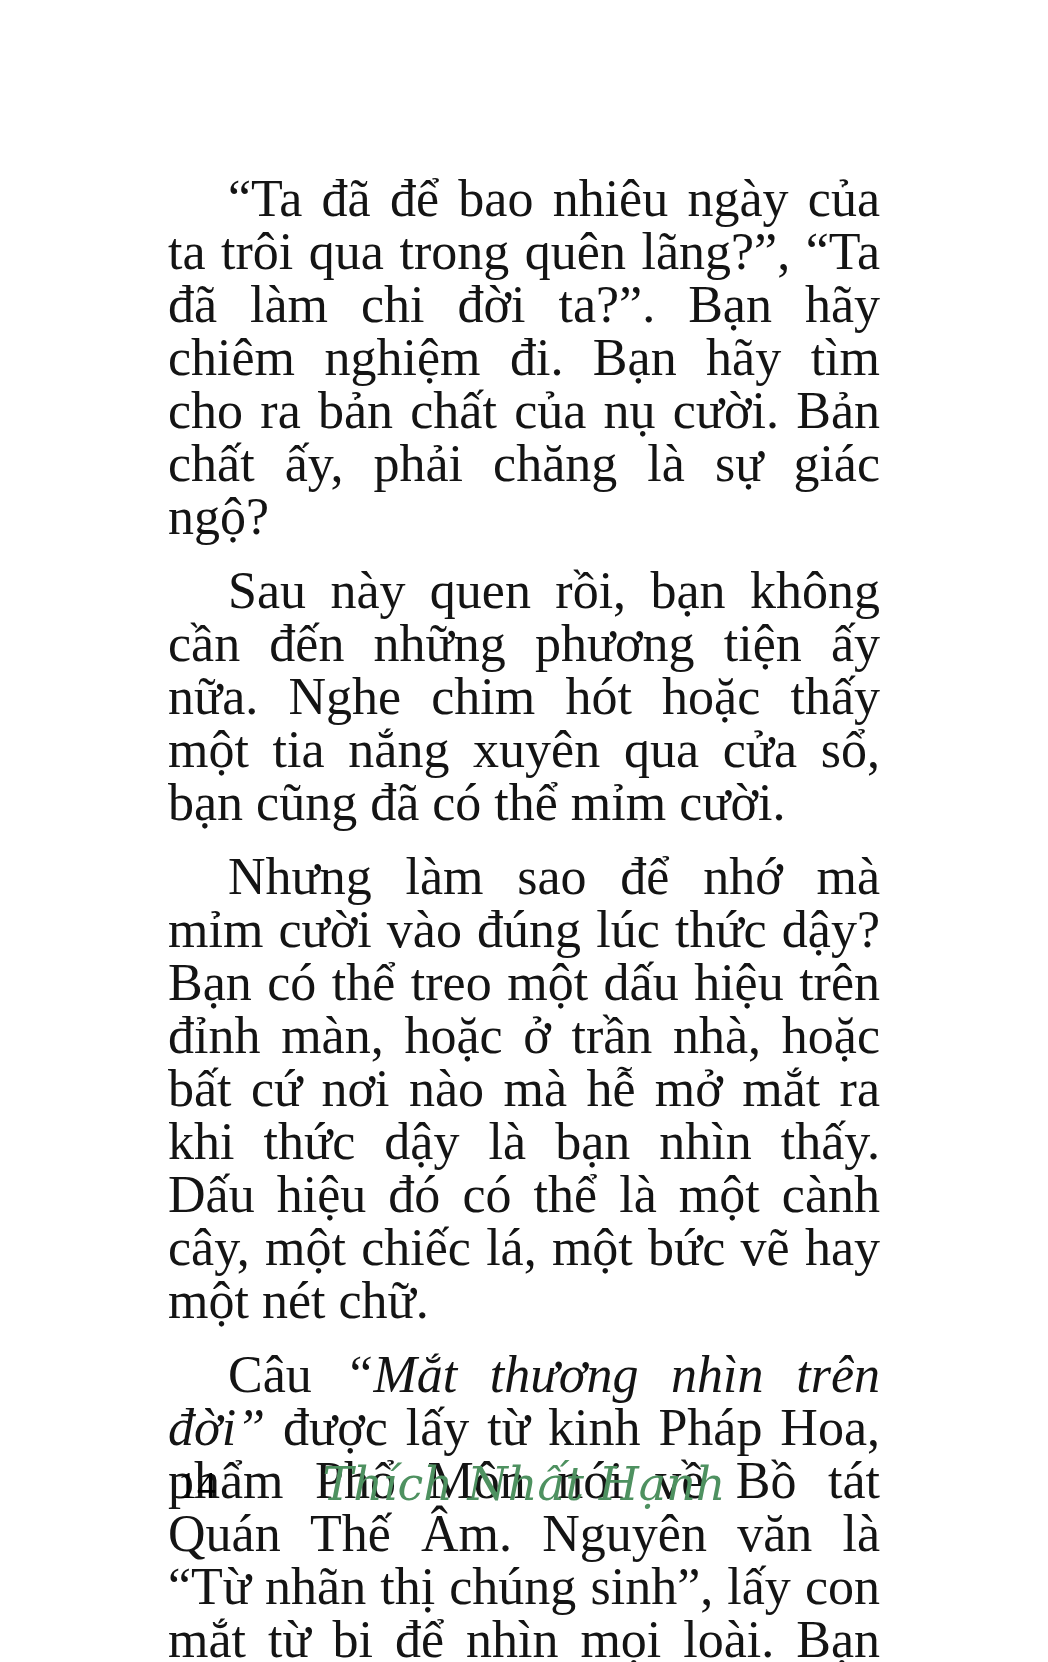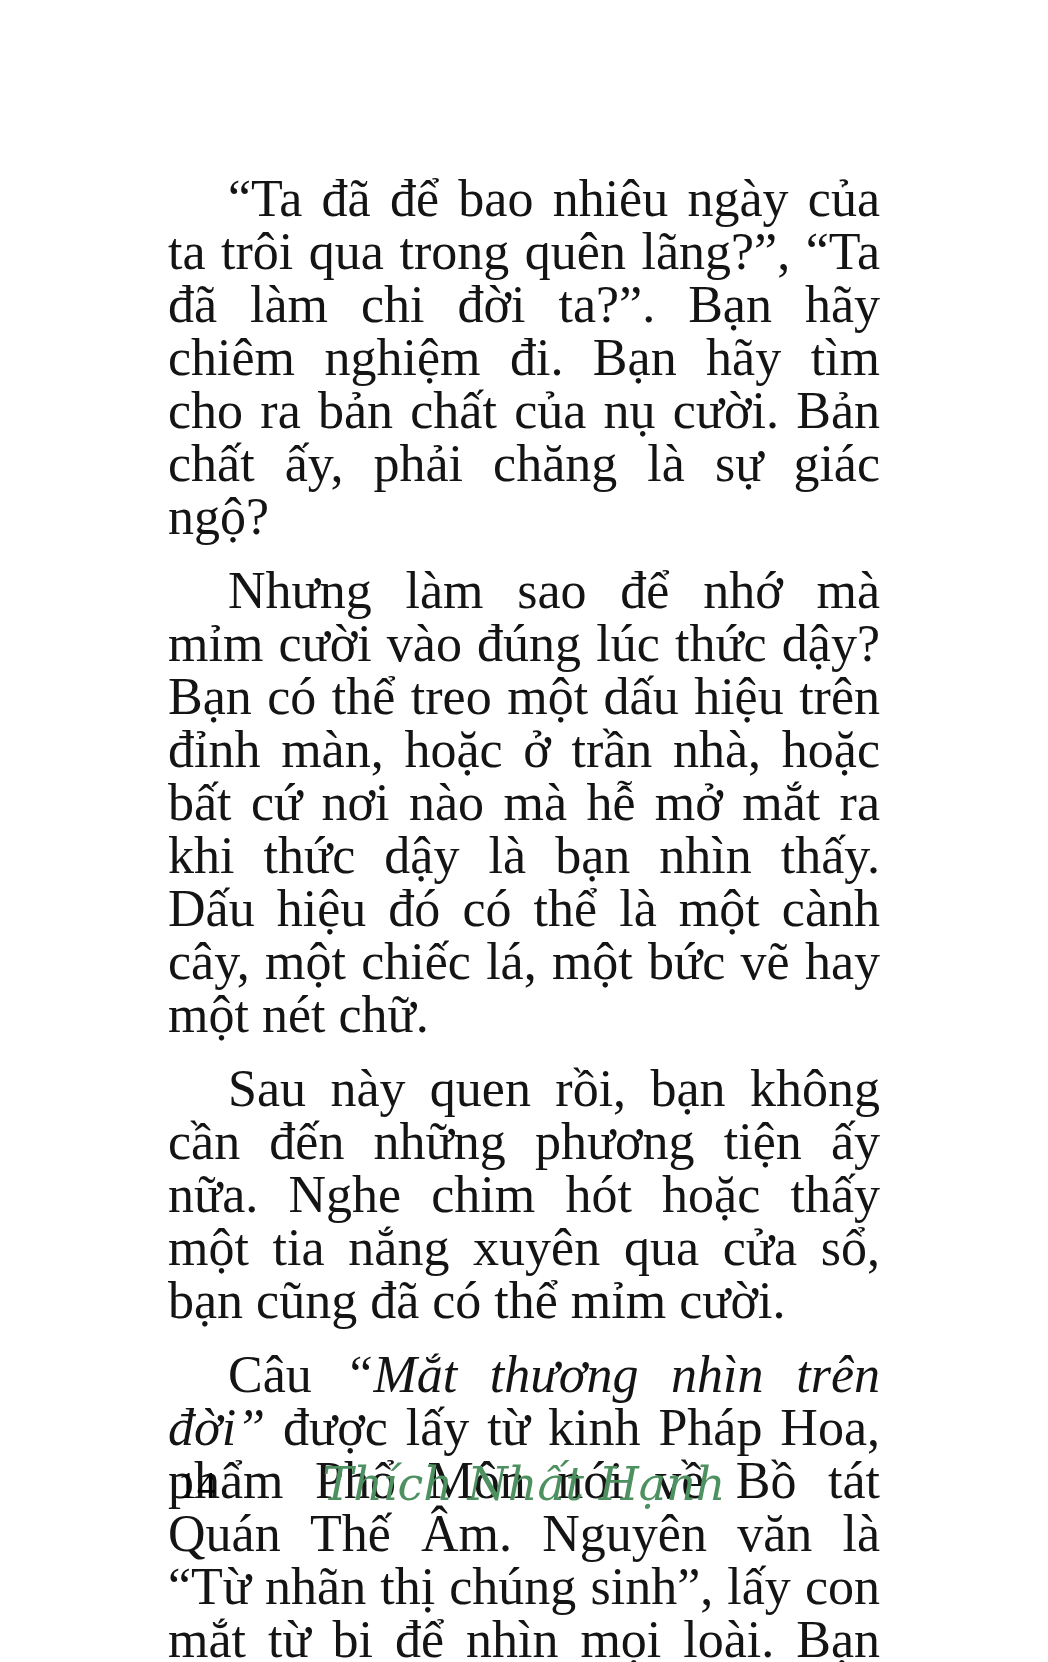--- a/index.html
+++ b/index.html
@@ -61,22 +61,22 @@
   }
 </style>
 </head>
 <body>
 
 <div class="book-page" style="background: rgb(255, 255, 255);">
 
   <div class="text-block" style="color: rgb(20, 20, 20);">
 
   <p><span>“Ta đã để bao nhiêu ngày của ta trôi qua trong quên lãng?”, “Ta đã làm chi đời ta?”. Bạn hãy chiêm nghiệm đi. Bạn hãy tìm cho ra bản chất của nụ cười. Bản chất ấy, phải chăng là sự giác ngộ?</span></p>
+      <p><span>Sau này quen rồi, bạn không cần đến những phương tiện ấy nữa. Nghe chim hót hoặc thấy một tia nắng xuyên qua cửa sổ, bạn cũng đã có thể mỉm cười.</span></p>
       <p><span>Nhưng làm sao để nhớ mà mỉm cười vào đúng lúc thức dậy? Bạn có thể treo một dấu hiệu trên đỉnh màn, hoặc ở trần nhà, hoặc bất cứ nơi nào mà hễ mở mắt ra khi thức dậy là bạn nhìn thấy. Dấu hiệu đó có thể là một cành cây, một chiếc lá, một bức vẽ hay một nét chữ.</span></p>
-      <p><span>Sau này quen rồi, bạn không cần đến những phương tiện ấy nữa. Nghe chim hót hoặc thấy một tia nắng xuyên qua cửa sổ, bạn cũng đã có thể mỉm cười.</span></p>
       <p><span>Câu </span><em>“Mắt thương nhìn trên đời”</em><span> được lấy từ kinh Pháp Hoa, phẩm Phổ Môn nói về Bồ tát Quán Thế Âm. Nguyên văn là “Từ nhãn thị chúng sinh”, lấy con mắt từ bi để nhìn mọi loài. Bạn nên nhớ rằng có hiểu mới thương. Vì vậy bạn phải thường xuyên đặt mình vào xương da và hoàn cảnh của người khác để có</span></p>
     </div>
 
   <div class="footer">
     <div class="page-number">14</div>
     <div class="footer-author" style="color: rgb(78, 145, 96);">Thích Nhất Hạnh</div>
   </div>
 
 </div>
 

